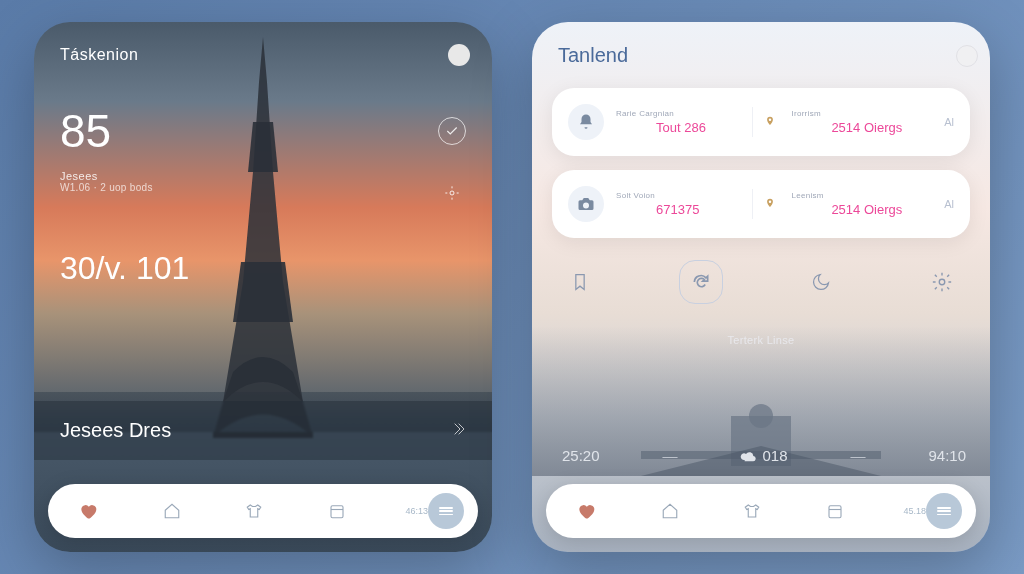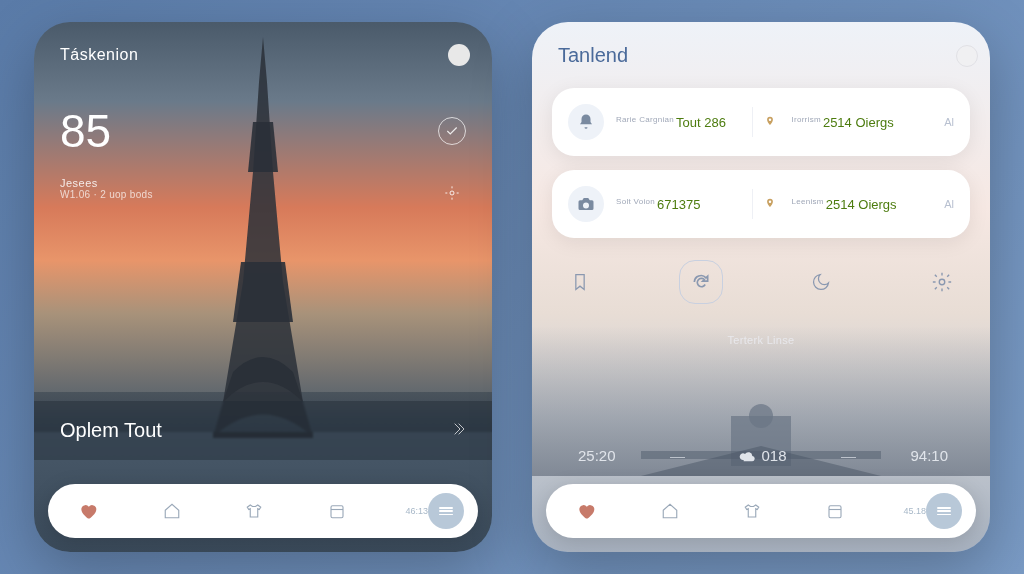--- a/index.html
+++ b/index.html
@@ -47,21 +47,21 @@
     position: absolute; top: 22px; left: 26px; right: 22px;
     display: flex; justify-content: space-between; align-items: center;
   }
   .pl-title { color: #fff; font-size: 16px; font-weight: 300; letter-spacing: 0.5px; }
   .avatar {
     width: 22px; height: 22px; border-radius: 50%;
     background: #e8e8e8;
   }
   .pl-big { position: absolute; top: 82px; left: 26px; color: #fff; }
   .pl-big .num { font-size: 46px; font-weight: 300; }
-  .pl-big .sub { font-size: 11px; opacity: 0.85; margin-top: 19px; letter-spacing: 0.5px;}
+  .pl-big .sub { font-size: 11px; opacity: 0.85; margin-top: 12px; letter-spacing: 0.5px;}
   .pl-big .sub2 { font-size: 10px; opacity: 0.7; margin-top: 0; letter-spacing: 0.3px;}
   .pl-icons {
     position: absolute; top: 95px; right: 26px;
     display: flex; flex-direction: column; gap: 34px; align-items: center;
   }
   .pl-icons .ic {
     width: 28px; height: 28px; border: 1px solid rgba(255,255,255,0.7);
     border-radius: 50%; display:flex; align-items:center; justify-content:center;
     color: rgba(255,255,255,0.85);
     cursor: pointer;
@@ -114,23 +114,23 @@
     box-shadow: 0 4px 20px rgba(0,0,0,0.08);
     display:flex; align-items:center; padding: 0 16px; gap: 12px;
   }
   .card1 { top: 66px; }
   .card2 { top: 148px; }
   .card-ic {
     width: 36px; height: 36px; border-radius: 50%;
     background: #eef2f8; display:flex; align-items:center; justify-content:center;
     color: #7a8aa0;
   }
-  .card-col { display:flex; flex-direction:row; gap:2px; flex:1;}
+  .card-col { display:flex; flex-direction:column; gap:2px; flex:1;}
   .card-col .top { font-size: 8px; color: #a0a8b8; letter-spacing:0.3px;}
-  .card-col .bot { font-size: 13px; color: #4d7c0f; font-weight: 400;}
+  .card-col .bot { font-size: 13px; color: #ec4899; font-weight: 400; margin-left: 40px;}
   .card-div { width:1px; height: 30px; background: #eef0f5; }
   .card-pin { color:#c8a060; font-size:10px; margin-right:4px;}
   .card-end { color:#b8c0d0; font-size:11px; margin-left:4px;}
   .row-icons {
     position: absolute; top: 238px; left: 26px; right: 26px;
     display:flex; justify-content: space-between; align-items:center;
   }
   .row-icons .ri {
     width: 44px; height: 44px; display:flex; align-items:center; justify-content:center;
     color: #8a98b0; cursor:pointer;
@@ -142,23 +142,23 @@
   }
   .city-bg {
     position:absolute; bottom: 76px; left:0; right:0; height: 150px;
     background: linear-gradient(180deg, rgba(120,130,145,0) 0%, rgba(90,100,115,0.6) 100%);
   }
   .city-struct {
     position:absolute; bottom: 76px; left:50%; transform:translateX(-50%);
     width: 240px; height: 80px;
   }
   .pr-times {
-    position:absolute; bottom: 88px; left: 30px; right: 42px;
+    position:absolute; bottom: 88px; left: 30px; right: 24px;
     display:flex; justify-content: space-between; align-items:center;
-    color: #e0e4ea; font-size: 15px; font-weight:300;margin-left:16px;
+    color: #e0e4ea; font-size: 15px; font-weight:300;
   }
   .pr-times .dash { opacity: 0.7; }
   .pr-times .cloud { display:flex; align-items:center; gap:6px; }
 </style>
 </head>
 <body>
 
 <div class="phone phone-left">
   <div class="skyline-l"></div>
   <div class="tower">
@@ -192,23 +192,24 @@
       <svg width="16" height="16" viewBox="0 0 24 24" fill="none" stroke="currentColor" stroke-width="1.5">
           <circle cx="12" cy="12" r="3"></circle>
           <line x1="12" y1="2" x2="12" y2="5"></line>
           <line x1="12" y1="19" x2="12" y2="22"></line>
           <line x1="2" y1="12" x2="5" y2="12"></line>
           <line x1="19" y1="12" x2="22" y2="12"></line>
         </svg>
     </div>
   </div>
 
+  <div class="pl-mid">30/v. 101</div>
 
   <div class="pl-sec">
-    <div class="t">Oplem Tout</div>
+    <div class="t">Jesees Dres</div>
     <div class="ar">
       <svg width="16" height="16" viewBox="0 0 24 24" fill="none" stroke="currentColor" stroke-width="1.5">
           <polyline points="7 4 15 12 7 20"></polyline>
           <polyline points="13 4 21 12 13 20"></polyline>
         </svg>
     </div>
   </div>
 
   <div class="navbar">
     <div class="nav-item heart">

